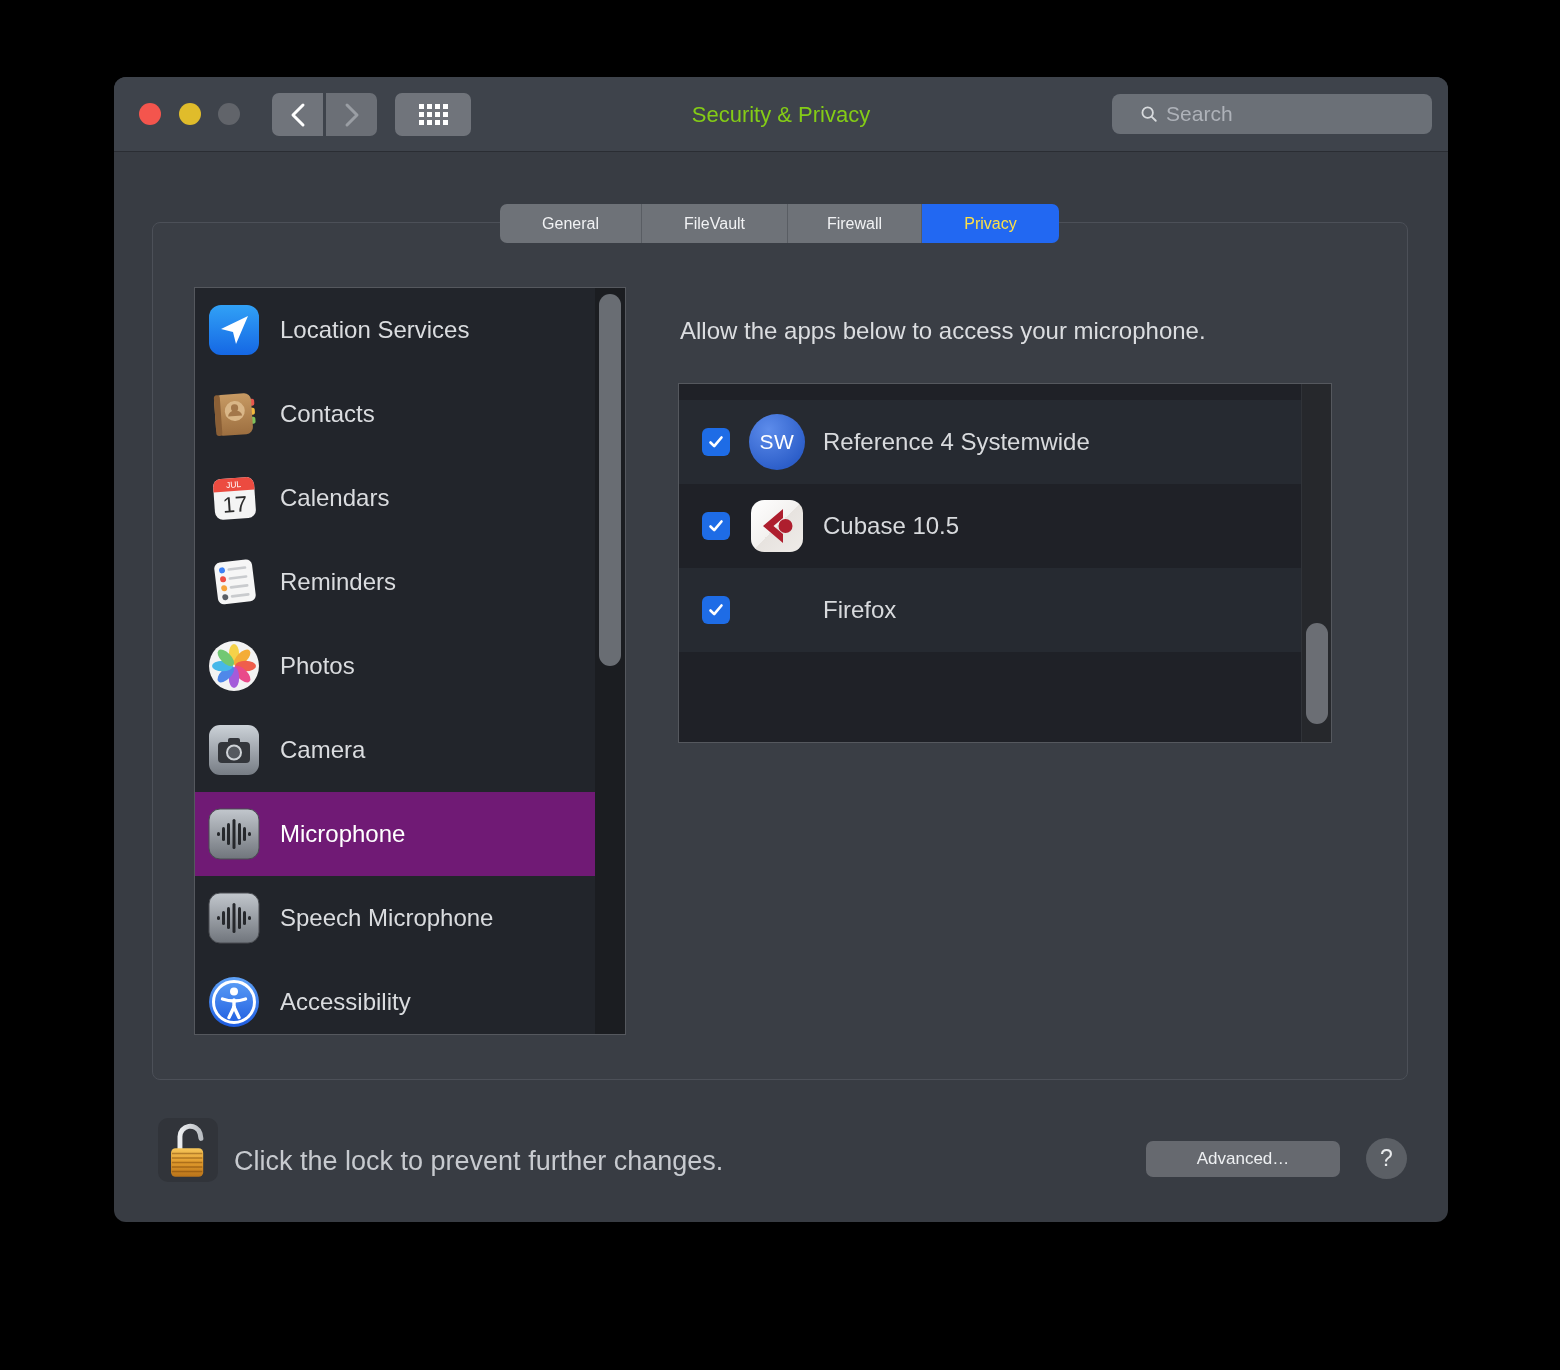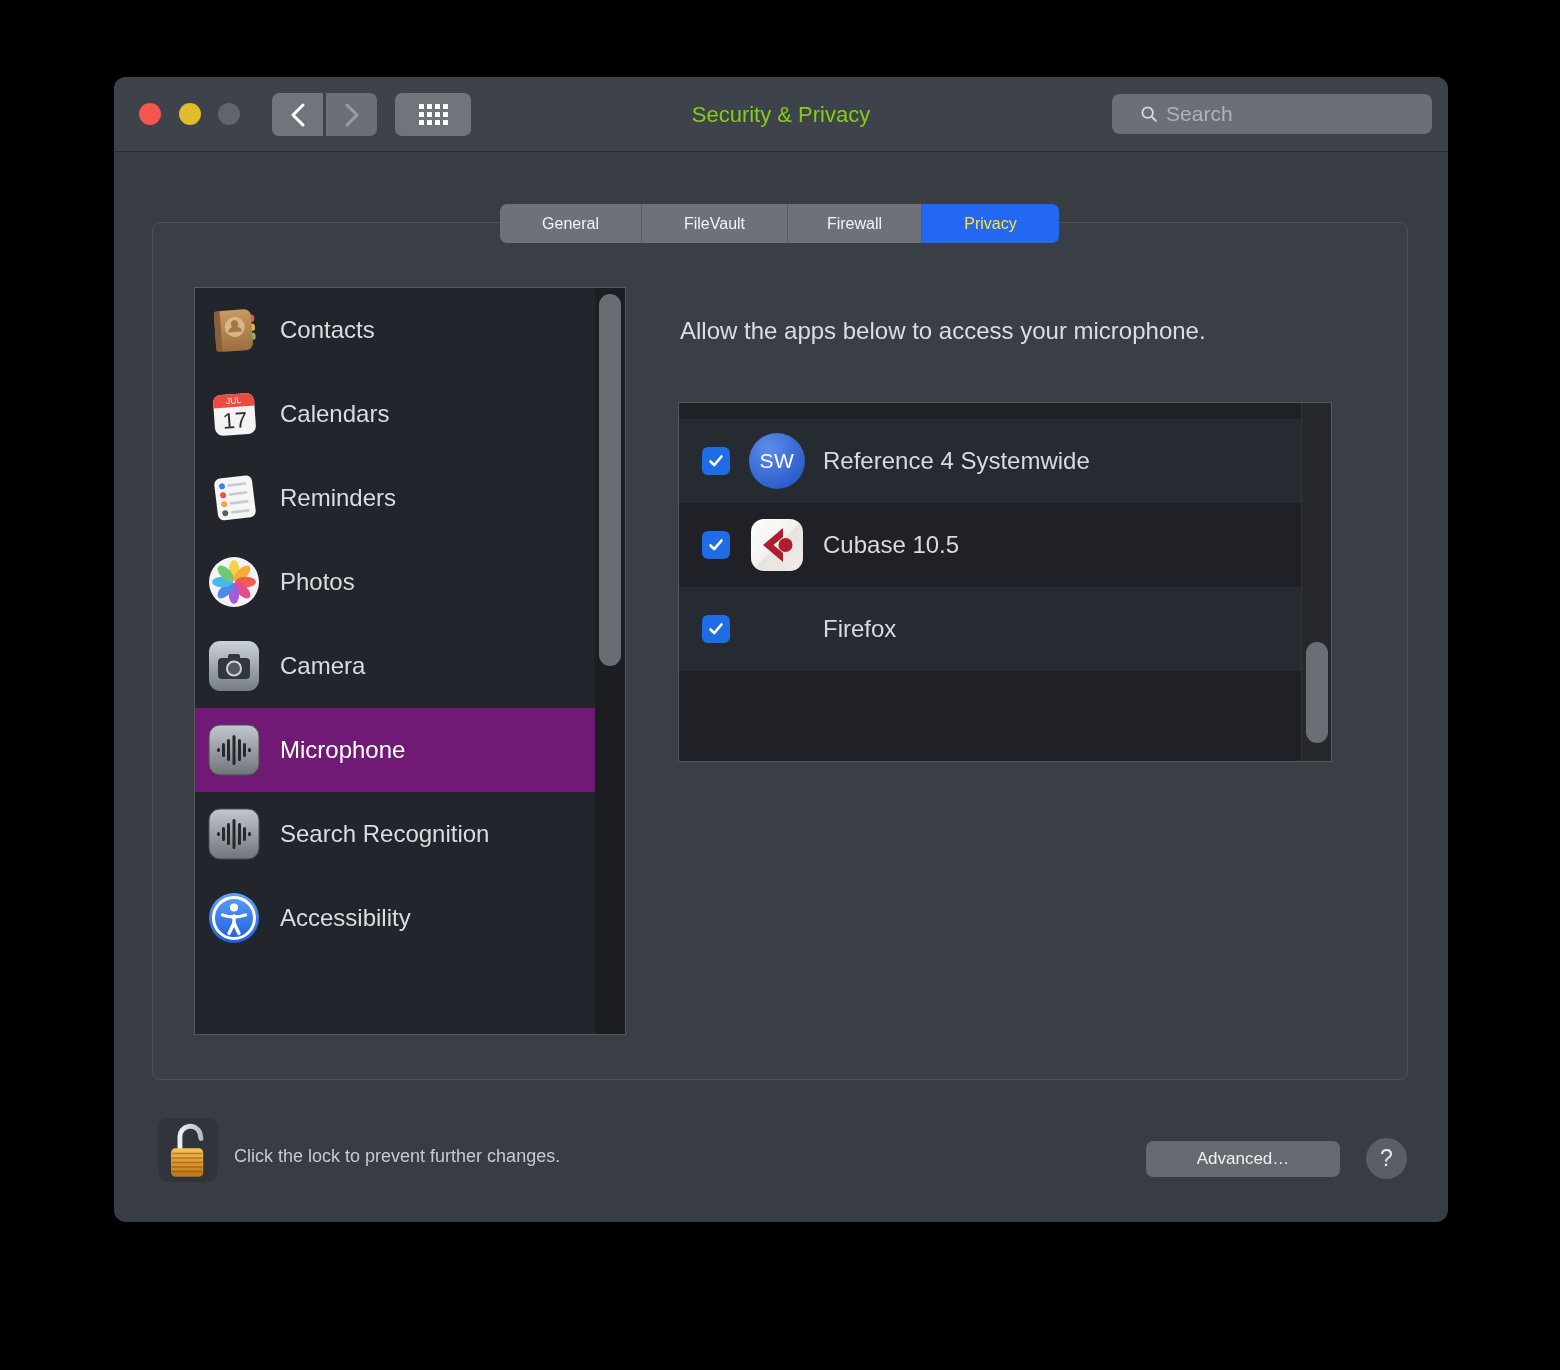--- a/index.html
+++ b/index.html
@@ -54,36 +54,36 @@
   .srow { height:84px; display:flex; align-items:center; padding-left:13px; gap:20px; }
   .srow.selected { background:#701a75; }
   .srow .slabel { color:#dadcdf; font-size:24px; }
   .srow.selected .slabel { color:#ffffff; }
   .sicon { width:52px; height:52px; flex:0 0 52px; position:relative; }
   .side-scroll { position:absolute; right:0; top:0; width:30px; height:100%; background:#1b1d21; }
   .side-thumb { position:absolute; left:4px; top:6px; width:22px; height:372px; border-radius:11px; background:#696d73; }
 
   
   .heading { position:absolute; left:566px; top:240px; color:#dbdde0; font-size:24px; }
-  .applist { position:absolute; left:564px; top:325px; width:654px; height:360px;
+  .applist { position:absolute; left:564px; top:306px; width:654px; height:360px;
              background:#1f2127; border:1px solid #55585e; overflow:hidden; }
   .arows { position:absolute; left:0; top:16px; width:623px; }
   .arow { height:84px; display:flex; align-items:center; padding-left:23px; gap:0; }
   .arow.alt { background:#262a31; }
   .checkbox { width:28px; height:28px; border-radius:6px; background:#1e6ce6;
               display:flex; align-items:center; justify-content:center; flex:0 0 28px; }
   .aicon { width:56px; height:56px; margin-left:19px; position:relative; flex:0 0 56px; }
   .aname { color:#d8dadd; font-size:24px; margin-left:18px; }
   .app-scroll { position:absolute; right:0; top:0; width:30px; height:100%; background:#26282c; border-left:1px solid #303338; }
   .app-thumb { position:absolute; left:4px; top:239px; width:22px; height:101px; border-radius:11px; background:#6b6e74; }
 
   
   .lock-chip { position:absolute; left:44px; top:1041px; width:60px; height:64px;
                background:#31343a; border-radius:10px; display:flex; align-items:center; justify-content:center; }
-  .lock-text { position:absolute; left:120px; top:1069px; color:#c7cacf; font-size:18px; }
+  .lock-text { position:absolute; left:120px; top:1069px; color:#c7cacf; font-size:27px; }
   .adv-btn { position:absolute; left:1032px; top:1064px; width:194px; height:36px; background:#66696f;
              border:none; border-radius:7px; color:#eef0f2; font-size:17px;
              font-family:"Liberation Sans",sans-serif; display:flex; align-items:center; justify-content:center; }
   .help-btn { position:absolute; left:1252px; top:1061px; width:41px; height:41px; border-radius:50%;
               background:#5b5f65; color:#e8eaec; font-size:23px; border:none;
               display:flex; align-items:center; justify-content:center; font-family:"Liberation Sans",sans-serif; }
   .fill { position:absolute; inset:0; }
 
   .firefox-icon { width:56px; height:56px; border-radius:50%;
     background:
@@ -152,20 +152,35 @@
       <div class="tab w2">FileVault</div>
       <div class="tab w3">Firewall</div>
       <div class="tab w4 selected">Privacy</div>
     </div>
 
     <div class="panel"></div>
 
     <div class="sidebar">
       <div class="side-rows">
 
+        <div class="srow">
+          <span class="sicon">
+            <svg class="fill" viewBox="0 0 52 52">
+              <defs>
+                  <linearGradient id="locg" x1="0" y1="0" x2="0" y2="1">
+                <stop offset="0" stop-color="#31a1f6"></stop>
+                    <stop offset="1" stop-color="#1567e4"></stop>
+                  </linearGradient>
+                </defs>
+              <rect x="1" y="1" width="50" height="50" rx="12" fill="url(#locg)"></rect>
+              <path d="M40 12 L13 25 L25 28 L28 40 Z" fill="#ffffff"></path>
+            </svg>
+          </span>
+          <span class="slabel">Location Services</span>
+        </div>
 
         <div class="srow">
           <span class="sicon">
             <svg class="fill" viewBox="0 0 52 52">
               <defs>
                   <linearGradient id="bookg" x1="0" y1="0" x2="0" y2="1">
                 <stop offset="0" stop-color="#c79a63"></stop>
                     <stop offset="1" stop-color="#9d6f40"></stop>
                   </linearGradient>
                 </defs>
@@ -292,21 +307,21 @@
                 <rect x="9" y="24" width="3" height="4" rx="1.5"></rect>
                 <rect x="14" y="19" width="3" height="14" rx="1.5"></rect>
                 <rect x="19" y="15" width="3" height="22" rx="1.5"></rect>
                 <rect x="24.5" y="11" width="3" height="30" rx="1.5"></rect>
                 <rect x="30" y="15" width="3" height="22" rx="1.5"></rect>
                 <rect x="35" y="19" width="3" height="14" rx="1.5"></rect>
                 <rect x="40" y="24" width="3" height="4" rx="1.5"></rect>
               </g>
             </svg>
           </span>
-          <span class="slabel">Search Recognition</span>
+          <span class="slabel">Speech Microphone</span>
         </div>
 
         <div class="srow">
           <span class="sicon">
             <svg class="fill" viewBox="0 0 52 52">
               <defs>
                   <linearGradient id="accg" x1="0" y1="0" x2="0" y2="1">
                 <stop offset="0" stop-color="#5fa2f7"></stop>
                     <stop offset="1" stop-color="#1d5be0"></stop>
                   </linearGradient>

